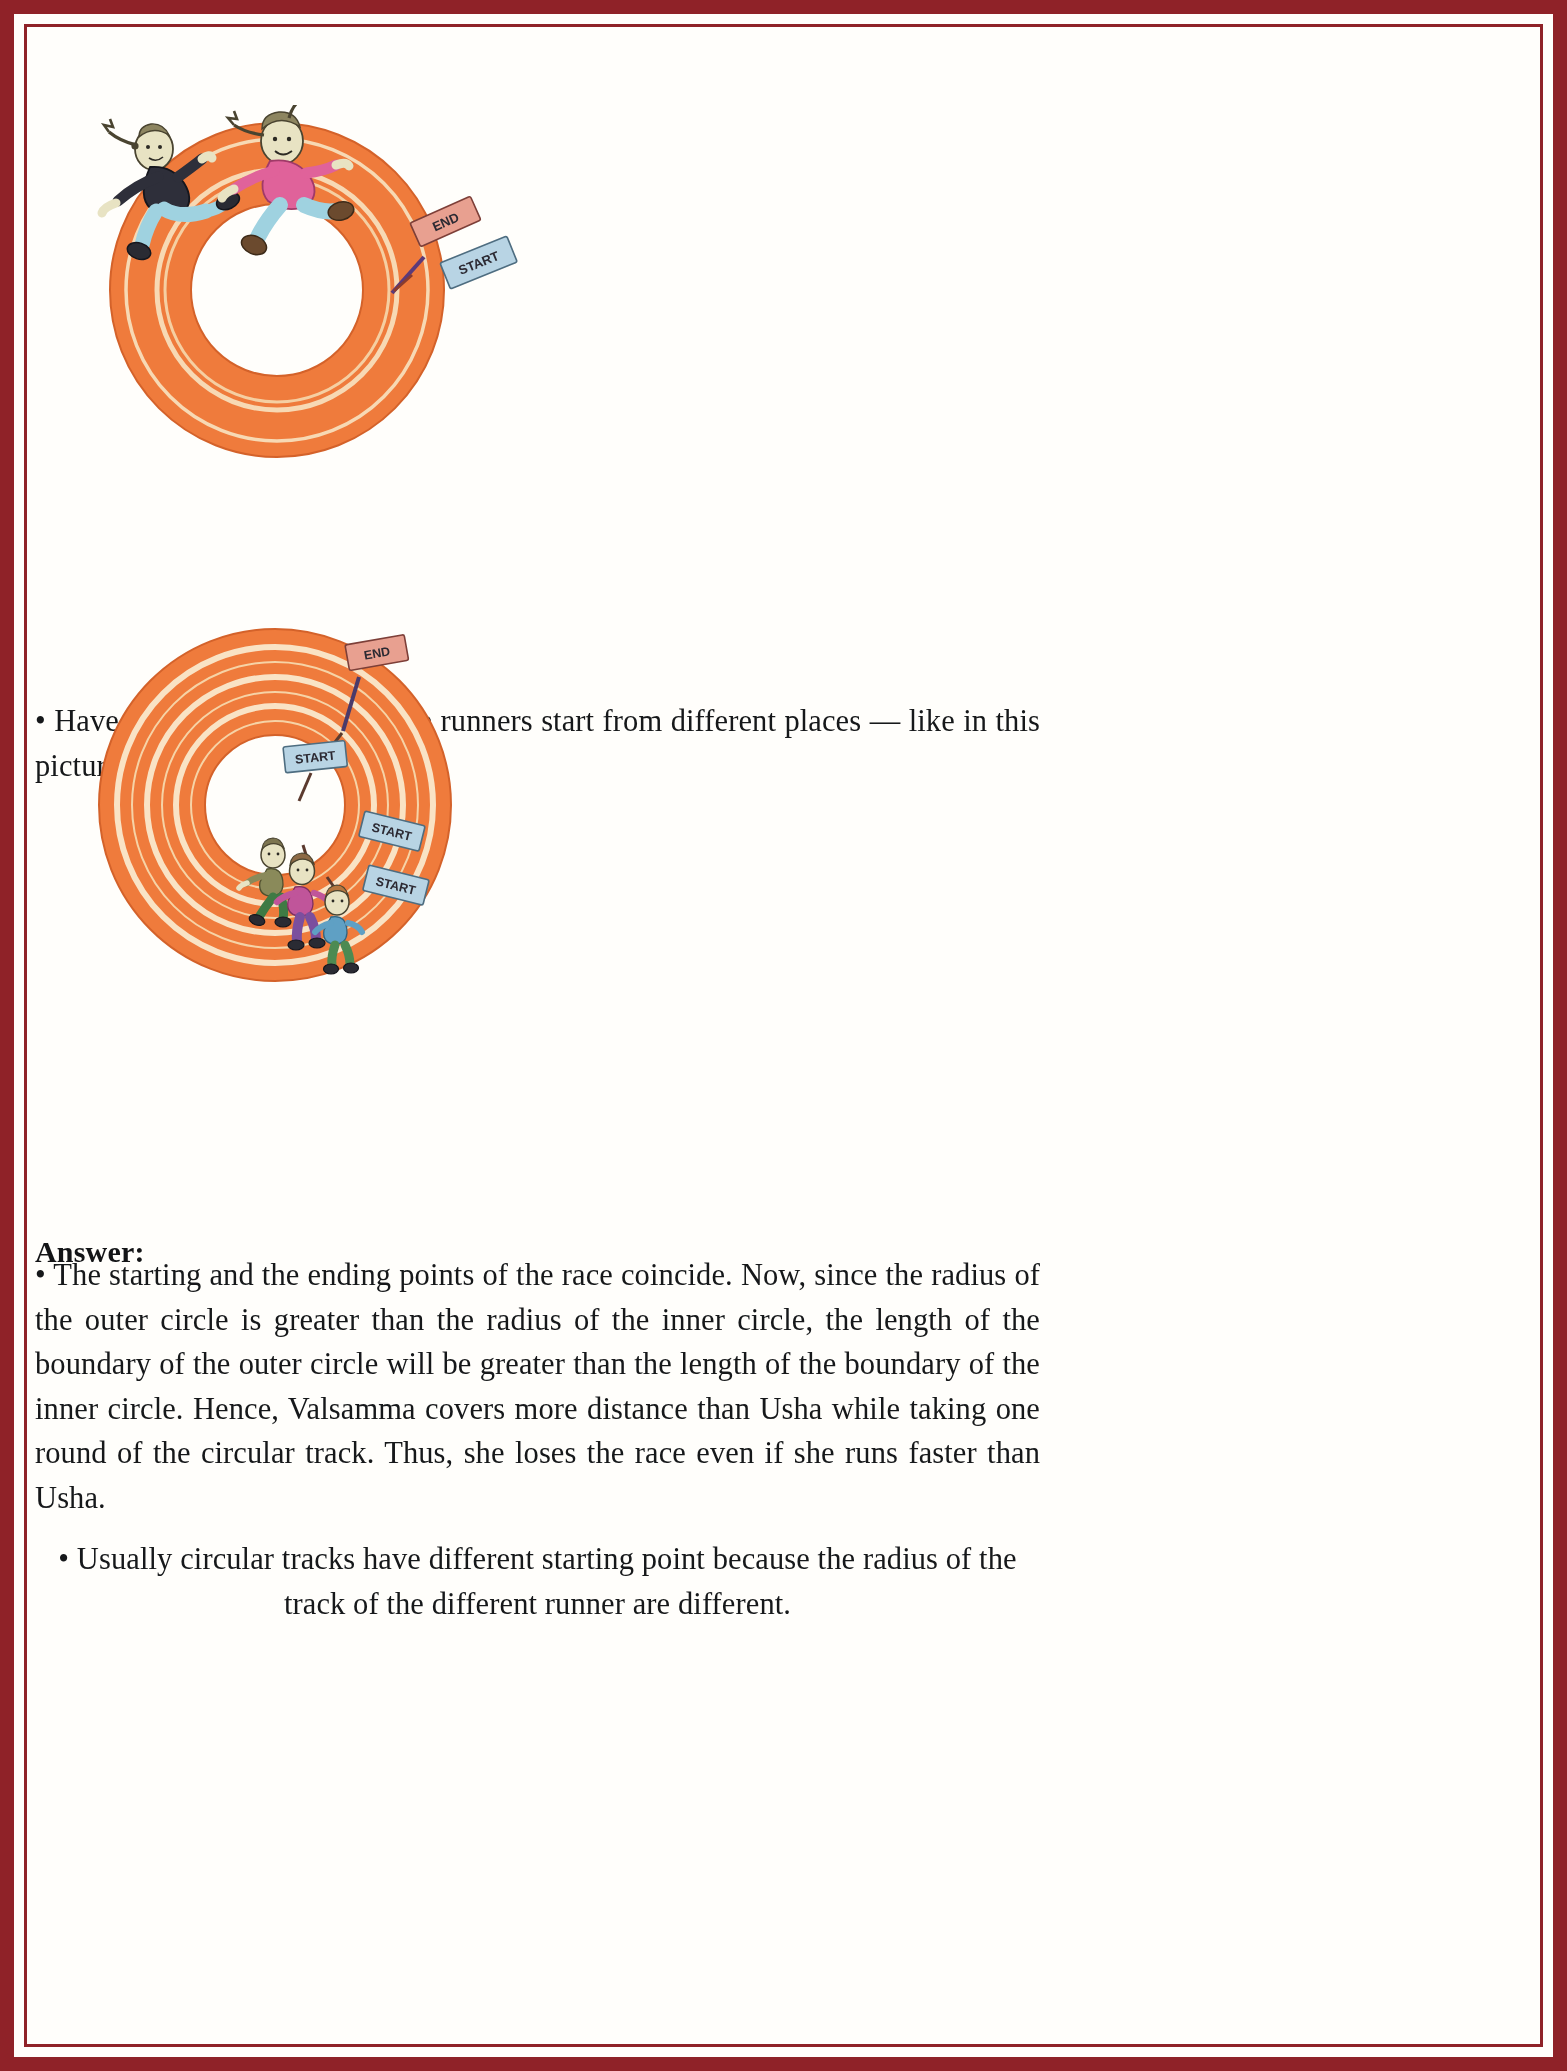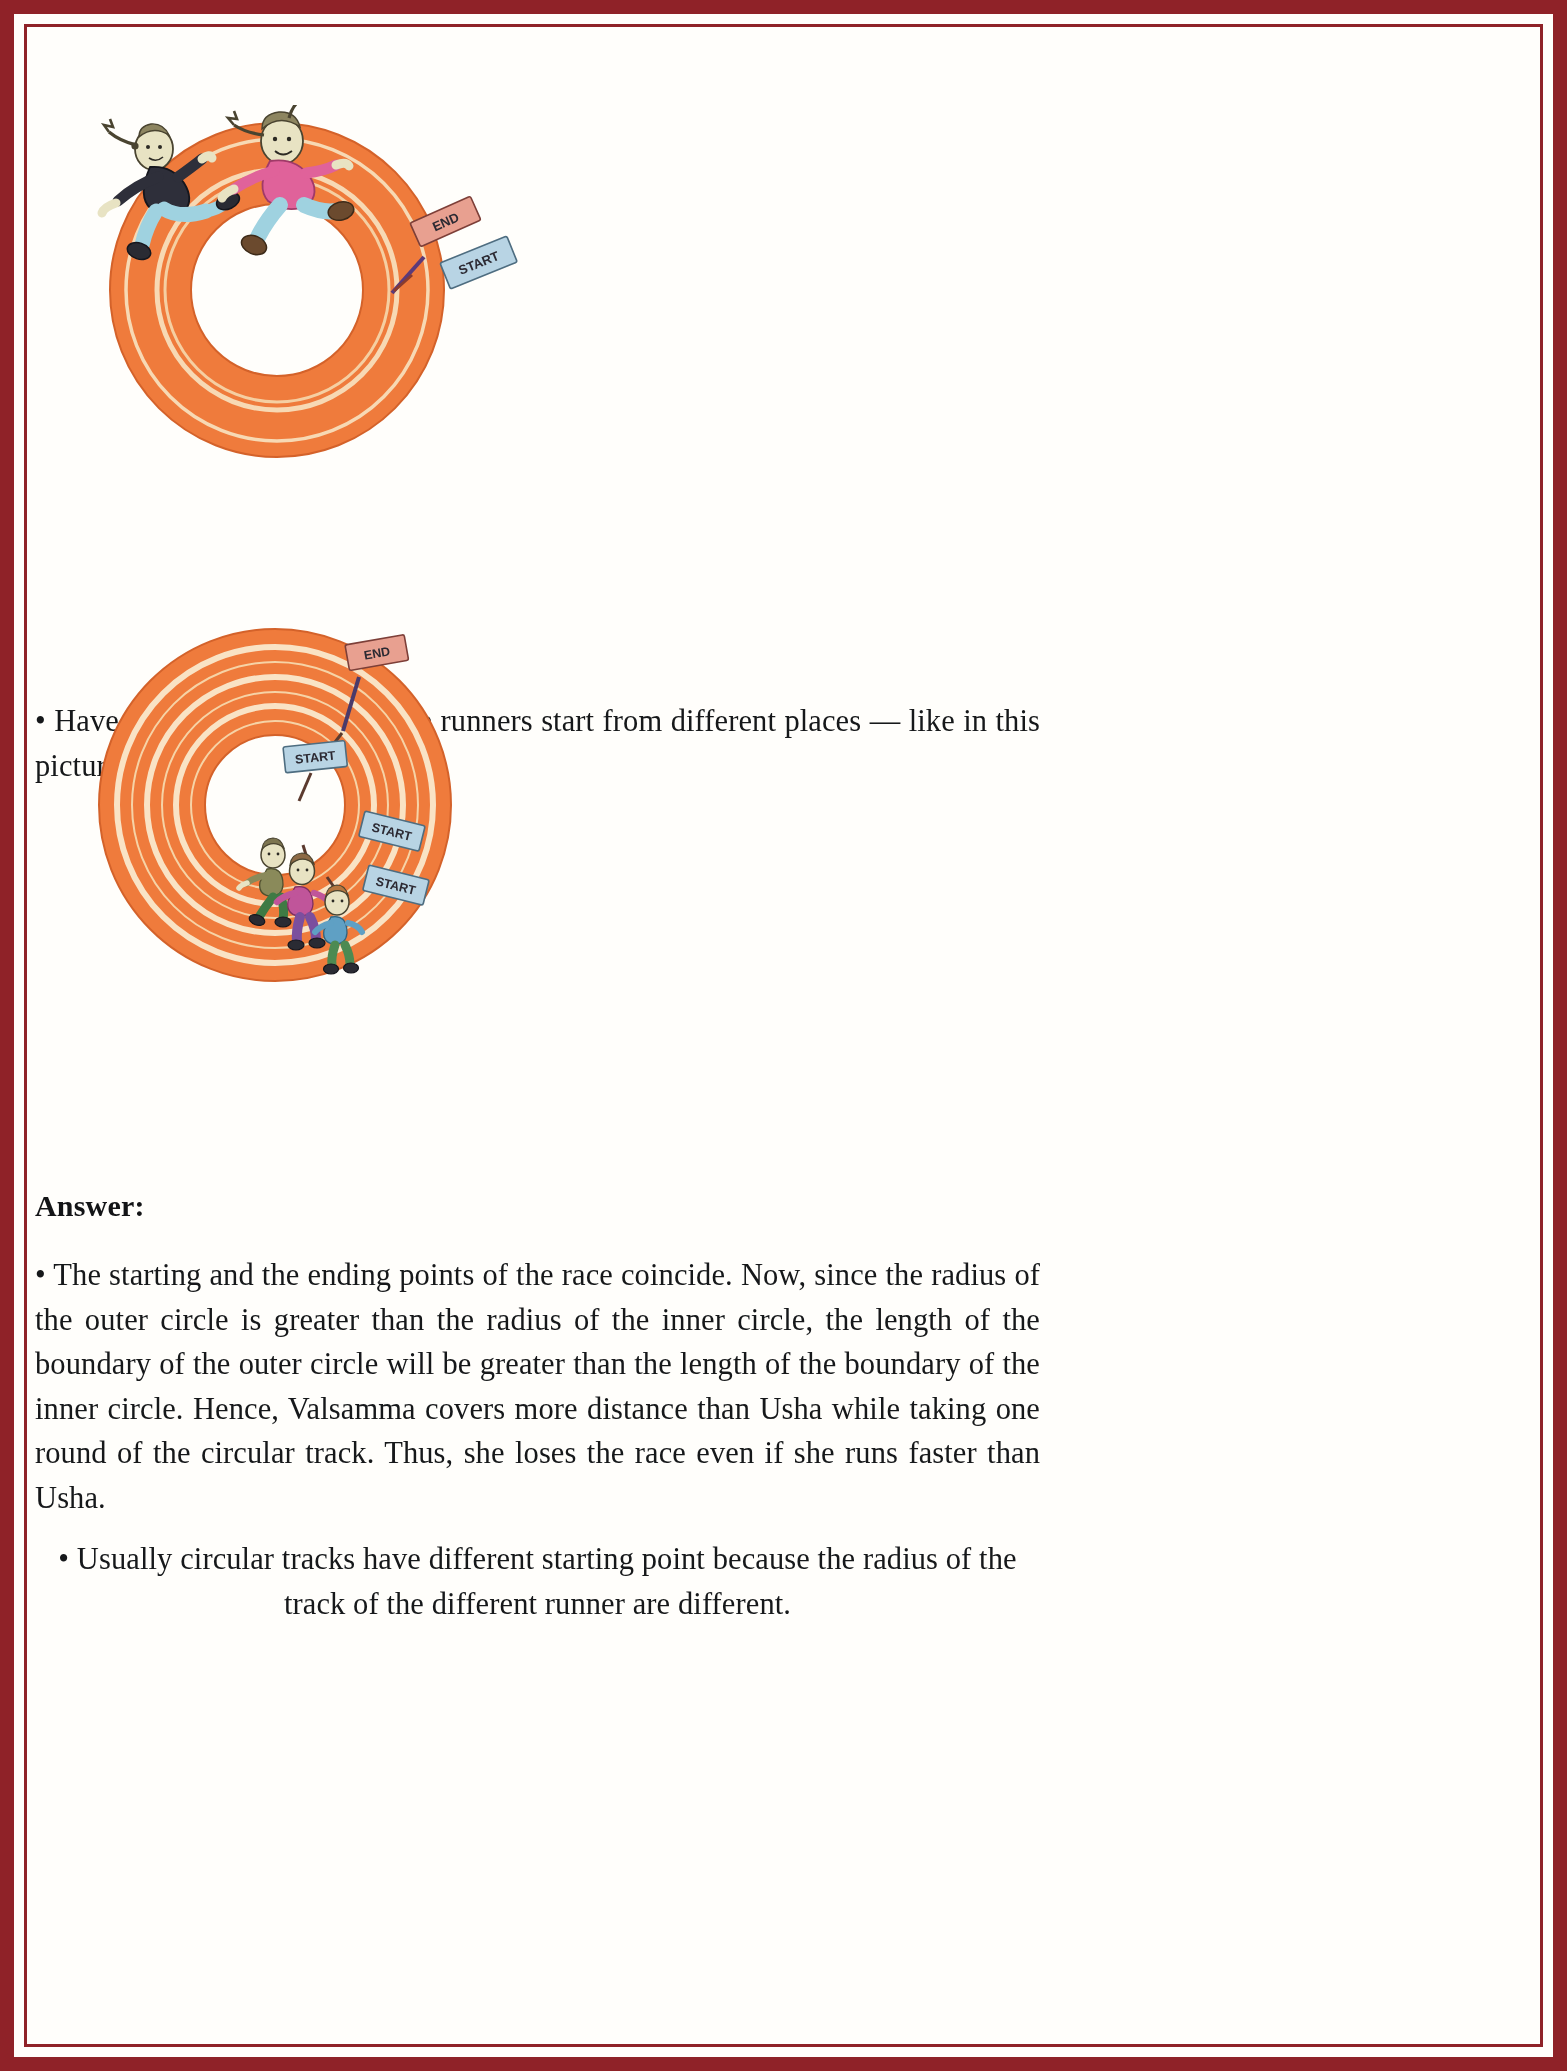--- a/index.html
+++ b/index.html
@@ -53,20 +53,21 @@
     text-align: justify;
     letter-spacing: 0.1px;
   }
   .para.nojust { text-align: left; }
   .answer-heading {
     position: absolute;
     font-weight: bold;
     font-size: 30px;
     color: #131416;
     letter-spacing: 0.2px;
+    margin-top: 46px;
   }
 
   
   .illus { position: absolute; }
   .illus svg { display: block; }
 
   .flagtext {
     font-family: "Liberation Sans", "DejaVu Sans", sans-serif;
     font-weight: bold;
     fill: #2c2a33;

